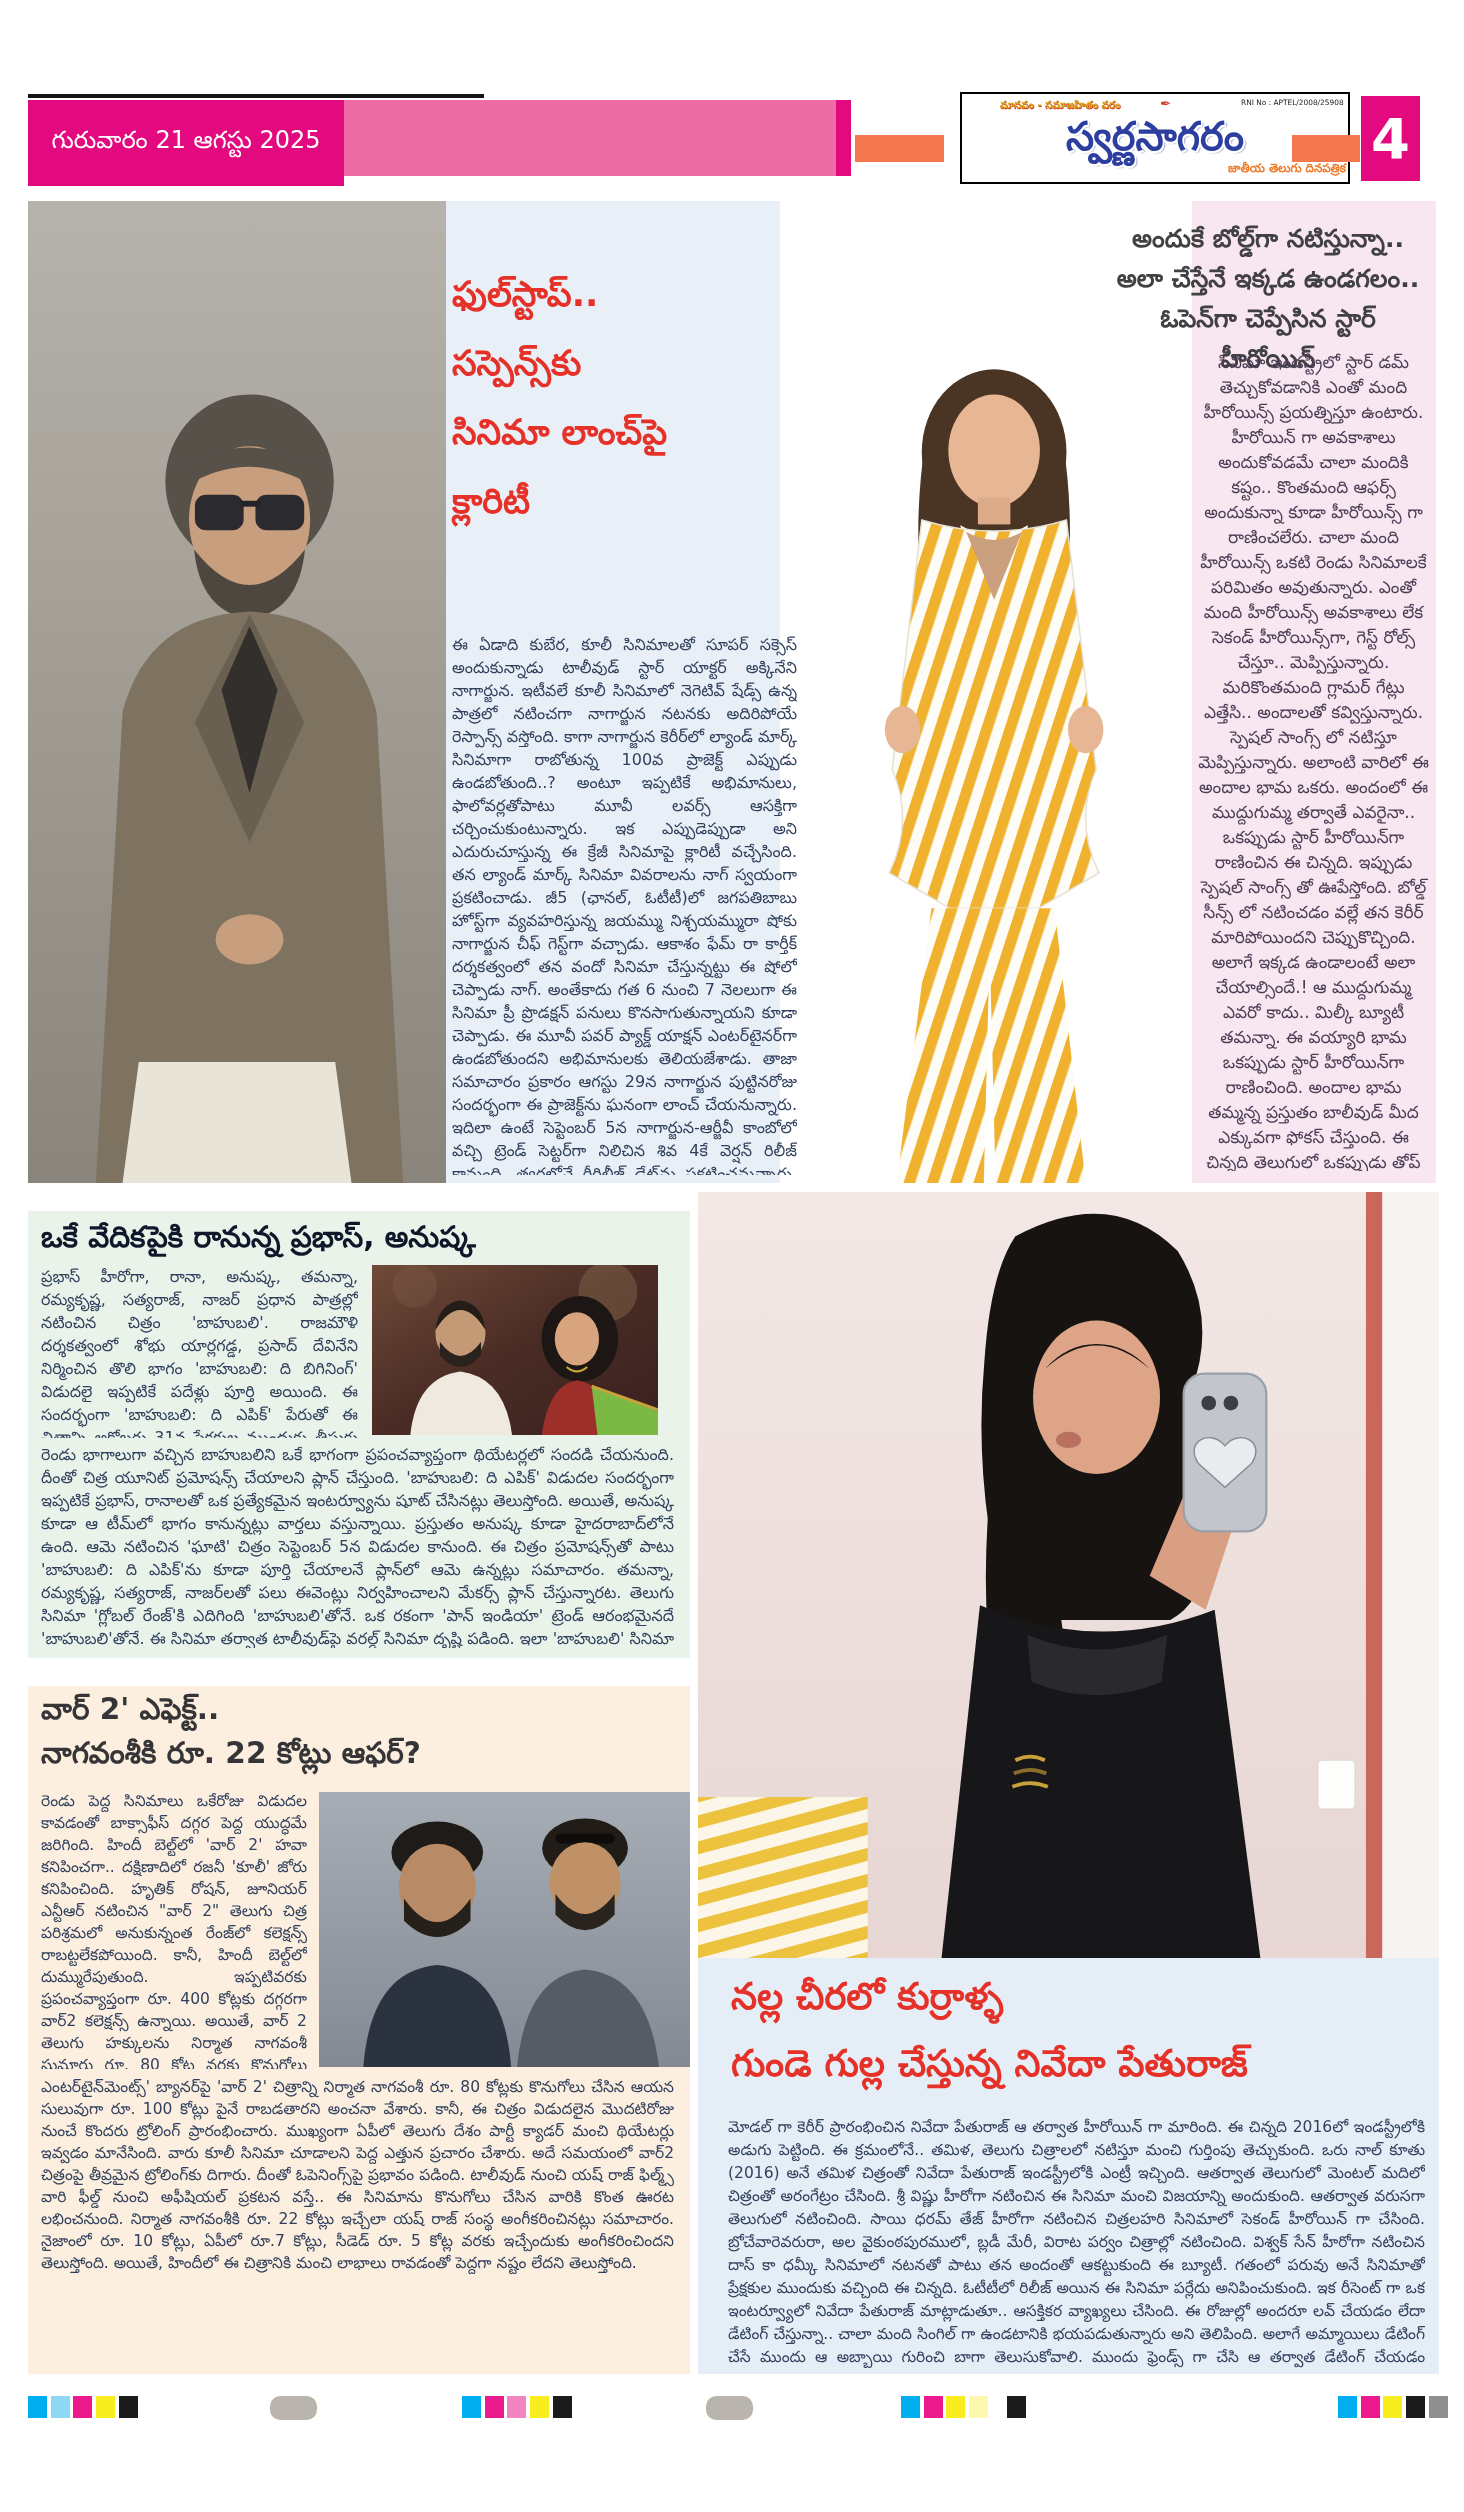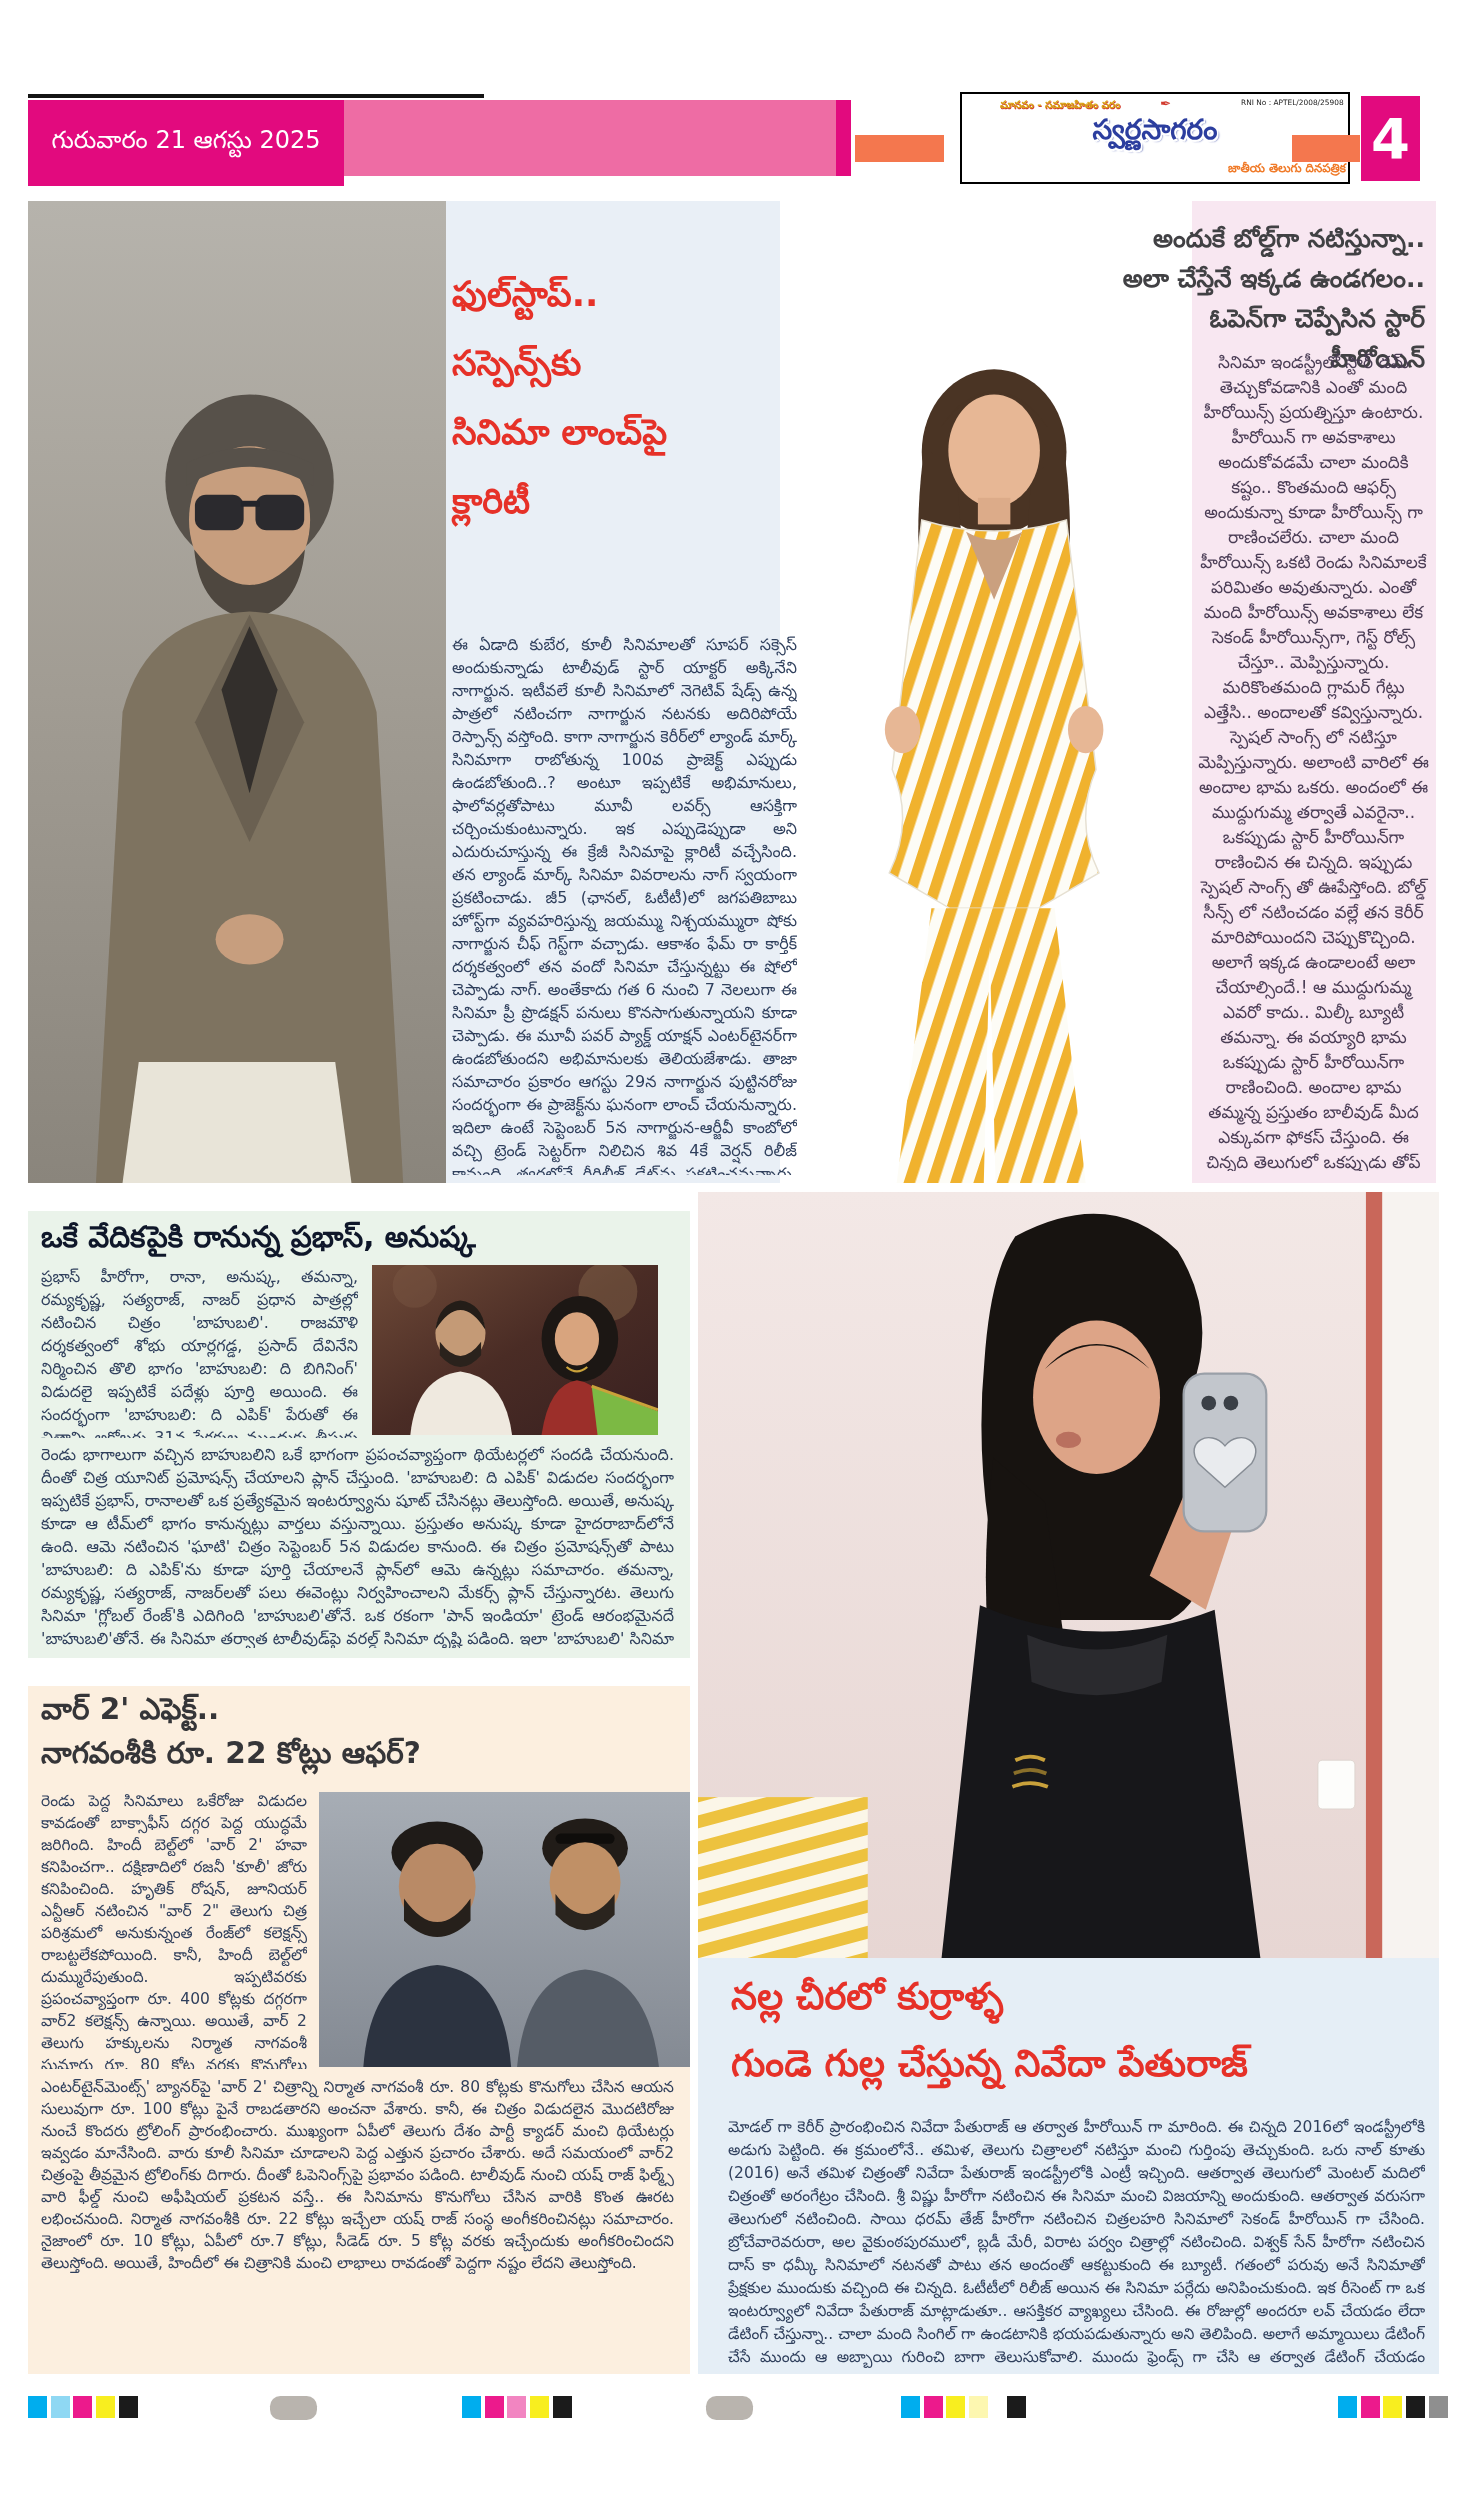--- a/index.html
+++ b/index.html
@@ -13,21 +13,21 @@
   .pinkblock{left:344px;top:100px;width:492px;height:76px;background:#ee6ca4;}
   .pinkedge{left:836px;top:100px;width:14.8px;height:76px;background:#e20a7e;}
   .obar{background:#f4774e;height:26.6px;top:135px;}
   .obar1{left:855px;width:89px;}
   .obar2{left:1292px;width:68px;}
   .masthead{left:960px;top:92px;width:390px;height:92px;background:#fff;border:2.2px solid #000;box-sizing:border-box;}
   .mh-tagline{position:absolute;left:38px;top:3.7px;font-size:10.3px;font-weight:bold;color:#d9a514;
               text-shadow:0.7px 0.7px 0 #d23b2f;}
   .mh-pen{position:absolute;left:198px;top:1.5px;color:#d23b2f;font-size:13.3px;}
   .mh-rni{position:absolute;right:4.4px;top:4.4px;font-size:7.4px;color:#222;}
-  .mh-title{position:absolute;left:0;top:19px;width:100%;text-align:center;font-size:28px;font-weight:bold;
+  .mh-title{position:absolute;left:0;top:19px;width:100%;text-align:center;font-size:40px;font-weight:bold;
             color:#2c3e9f;text-shadow:1.5px 1.5px 0 #fff,-1.5px -1.5px 0 #fff,1.5px -1.5px 0 #fff,-1.5px 1.5px 0 #fff,2.2px 2.2px 1.5px #7b86c2;}
   .mh-sub{position:absolute;right:2px;bottom:3.7px;font-size:11.8px;font-weight:bold;color:#f07a28;}
   .pagenum{left:1361px;top:96px;width:59px;height:85px;background:#e20a7e;color:#fff;font-size:56px;
            font-weight:bold;display:flex;align-items:center;justify-content:center;}
   
   .bluepanel{left:28px;top:201px;width:1110px;height:982px;background:#e9eff6;}
   .pinkpanel{left:1141px;top:201px;width:295px;height:982px;background:#f8e7f1;}
   .greenpanel{left:28px;top:1211px;width:662px;height:447px;background:#eaf3ea;}
   .peachpanel{left:28px;top:1686px;width:662px;height:688px;background:#fcefdf;}
   .bluebottom{left:698px;top:1958px;width:741px;height:416px;background:#e5eef6;}
@@ -36,21 +36,21 @@
   .nag-photo{left:28px;top:201px;width:418px;height:982px;}
   .tam-photo{left:780px;top:201px;width:412px;height:982px;z-index:2;}
   .pa-photo{left:372px;top:1265px;width:286px;height:170px;z-index:2;}
   .selfie-photo{left:698px;top:1192px;width:741px;height:766px;}
   .war2-photo{left:319px;top:1792px;width:371px;height:275px;z-index:2;}
   
   .red-hl{color:#e63128;font-weight:bold;}
   .main-hl{left:452px;top:260px;width:354px;font-size:35px;line-height:69px;z-index:3;}
   .body-txt{color:#2f3f5c;text-align:justify;overflow:hidden;z-index:3;}
   .main-body{left:452px;top:633px;width:345px;height:542px;font-size:16px;line-height:23px;}
-  .pink-hl{left:1111px;top:219px;width:314px;text-align:right;font-size:25px;line-height:40px;
+  .pink-hl{left:1111px;top:219px;width:314px;text-align:center;font-size:25px;line-height:40px;
            font-weight:bold;color:#414144;z-index:3;}
   .pink-body{left:1197px;top:350px;width:233px;height:821px;font-size:17px;line-height:25px;
              color:#4a3d55;text-align:center;overflow:hidden;z-index:3;}
   .green-hl{left:41px;top:1220px;width:641px;font-size:29.5px;font-weight:bold;color:#0f172a;
             white-space:nowrap;overflow:hidden;z-index:3;}
   .green-body-left{left:41px;top:1265px;width:317px;height:173px;font-size:16px;line-height:23px;}
   .green-body-bottom{left:41px;top:1443px;width:633px;height:205px;font-size:16px;line-height:23px;}
   .war2-hl1{left:41px;top:1692px;font-size:29.5px;font-weight:bold;color:#353538;z-index:3;}
   .war2-hl2{left:41px;top:1736px;font-size:29.5px;font-weight:bold;color:#353538;z-index:3;}
   .war2-body-left{left:41px;top:1790px;width:266px;height:279px;font-size:15.5px;line-height:22px;}

